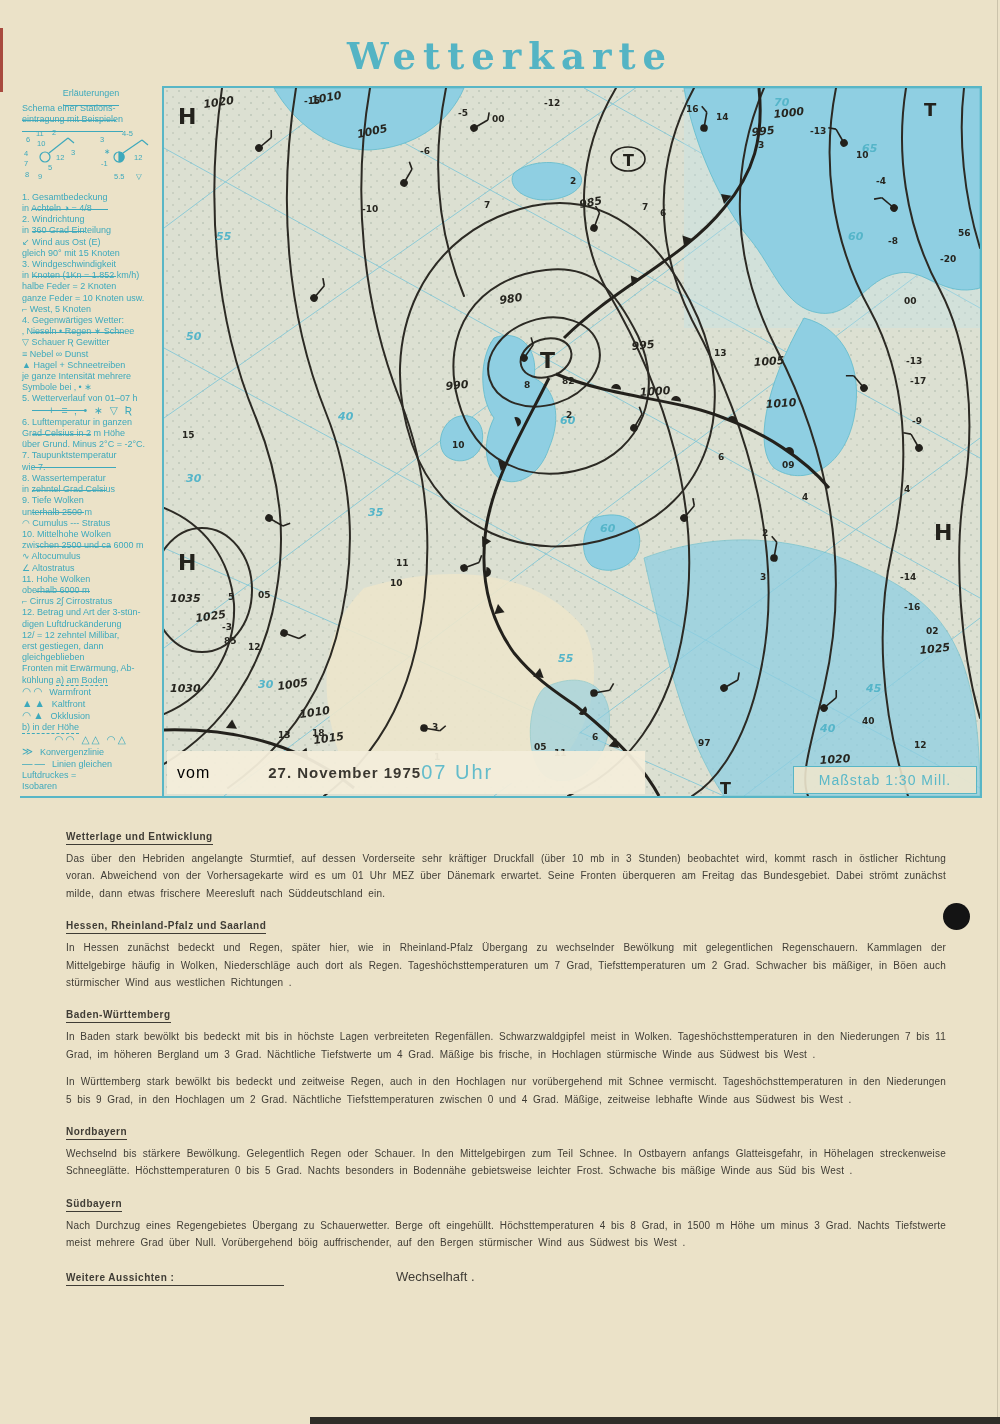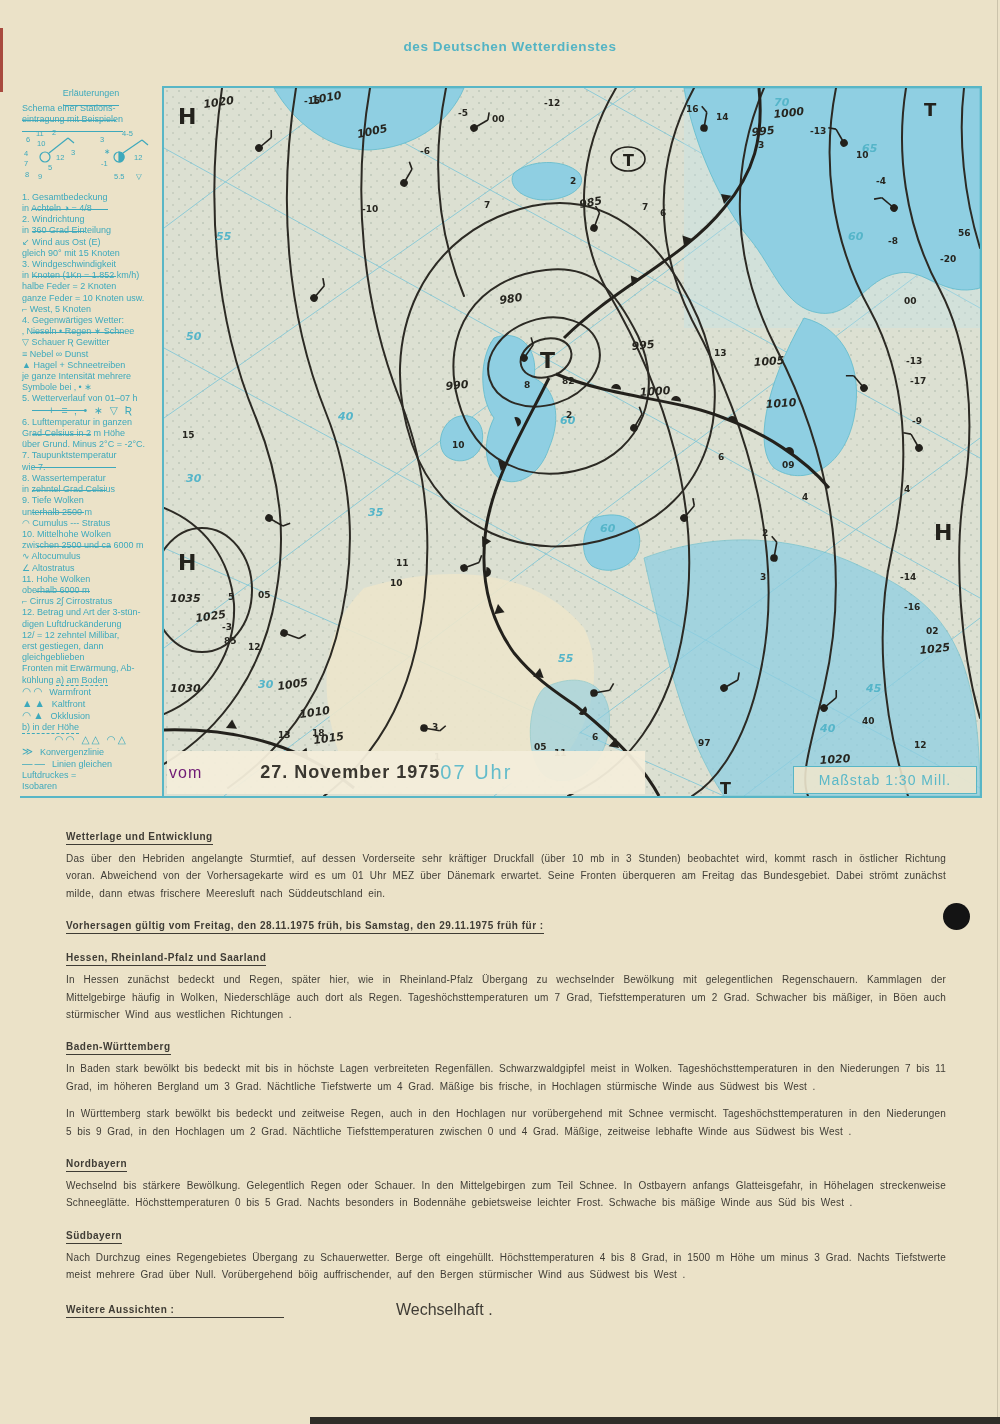--- a/index.html
+++ b/index.html
@@ -34,22 +34,22 @@
   
   .map-frame{
     position:absolute;left:162px;top:86px;width:820px;height:712px;
     border:2px solid #58b6c6;box-sizing:border-box;background:#dce0d2;
   }
   .map-frame svg{display:block;}
   .date-band{
     position:absolute;left:3px;top:663px;width:478px;height:43px;
     background:rgba(243,237,218,0.95);display:flex;align-items:center;
   }
-  .vom{color:#701a75;font-size:16px;margin-left:2px;letter-spacing:1px;}
-  .date-text{color:#3a3730;font-size:18px;margin-left:58px;letter-spacing:1px;font-weight:bold;}
+  .vom{color:#000000;font-size:16px;margin-left:10px;letter-spacing:1px;}
+  .date-text{color:#3a3730;font-size:15px;margin-left:58px;letter-spacing:1px;font-weight:bold;}
   .uhr{color:#63bccb;font-size:20px;letter-spacing:2px;}
   .scale-box{
     position:absolute;right:3px;bottom:2px;width:182px;height:26px;
     border:1.5px solid #58b6c6;background:rgba(236,229,205,0.9);
     display:flex;align-items:center;justify-content:center;
     color:#5ab8c8;font-size:14px;letter-spacing:1px;
   }
   .map-rule{position:absolute;left:20px;top:796px;width:962px;height:2px;background:#58b6c6;}
   
   .sysl{font-family:"DejaVu Sans",sans-serif;font-weight:bold;fill:#23221c;}
@@ -70,40 +70,40 @@
   .sec-h{
     display:inline-block;font-size:10px;font-weight:bold;letter-spacing:.5px;
     border-bottom:1.6px solid #3f3c35;padding-bottom:2px;margin:0;
   }
   .para{
     margin:5px 0 0 0;font-size:10px;line-height:17.4px;
     letter-spacing:.2px;word-spacing:2.5px;text-align:justify;
   }
   .mt{margin-top:13px;}
   .outlook-row{position:relative;margin-top:15px;height:22px;}
-  .outlook-val{position:absolute;left:330px;top:2px;font-size:16px;}
+  .outlook-val{position:absolute;left:330px;top:2px;font-size:13px;}
   
   .hole{position:absolute;width:27px;height:27px;border-radius:50%;background:#141414;}
   .hole.h1{left:944px;top:520px;}
   .hole.h2{left:943px;top:903px;}
   .red-tick{position:absolute;left:0;top:28px;width:3px;height:64px;background:#a84a3e;}
   .bottom-strip{position:absolute;left:310px;top:1417px;width:690px;height:7px;background:#2f2d28;}
   .edge-line{position:absolute;right:2px;top:0;width:1px;height:1424px;background:rgba(60,55,40,.18);}
 </style>
 </head>
 <body>
 
 <div class="red-tick"></div>
 <div class="edge-line"></div>
 <div class="hole h1"></div>
 <div class="hole h2"></div>
 <div class="bottom-strip"></div>
 
 <div class="title-wrap">
-  <div class="sub-title">des Deutschen Wetterdienstes</div>
+  <div class="main-title">Wetterkarte</div>
 </div>
 
 <div class="legend">
   <div id="legend-lines">
       <div class="lg-line ctr"><span class="u1">Erläuterungen</span></div>
       <div style="height: 4px;"></div>
       <div class="lg-line"><span class="u1">Schema einer Stations-</span></div>
       <div class="lg-line"><span class="u1">eintragung mit Beispielen</span></div>
       <div id="diag-holder">
     <svg id="diag-svg" width="134" height="56" viewBox="0 0 134 56">
@@ -505,23 +505,20 @@
   </div>
 </div>
 <div class="map-rule"></div>
 
 <div class="bodytext">
   <div>
     <span class="sec-h">Wetterlage und Entwicklung</span>
     <p class="para">Das über den Hebriden angelangte Sturmtief, auf dessen Vorderseite sehr kräftiger Druckfall (über 10 mb in 3 Stunden) beobachtet wird, kommt rasch in östlicher Richtung voran. Abweichend von der Vorhersagekarte wird es um 01 Uhr MEZ über Dänemark erwartet. Seine Fronten überqueren am Freitag das Bundesgebiet. Dabei strömt zunächst milde, dann etwas frischere Meeresluft nach Süddeutschland ein.</p>
   </div>
   <div class="mt">
-    <span class="sec-h">Vorhersagen gültig vom Freitag, den 28.11.1975 früh, bis Samstag, den 29.11.1975 früh für :</span>
-  </div>
-  <div class="mt">
     <span class="sec-h">Hessen, Rheinland-Pfalz und Saarland</span>
     <p class="para">In Hessen zunächst bedeckt und Regen, später hier, wie in Rheinland-Pfalz Übergang zu wechselnder Bewölkung mit gelegentlichen Regenschauern. Kammlagen der Mittelgebirge häufig in Wolken, Niederschläge auch dort als Regen. Tageshöchsttemperaturen um 7 Grad, Tiefsttemperaturen um 2 Grad. Schwacher bis mäßiger, in Böen auch stürmischer Wind aus westlichen Richtungen .</p>
   </div>
   <div class="mt">
     <span class="sec-h">Baden-Württemberg</span>
     <p class="para">In Baden stark bewölkt bis bedeckt mit bis in höchste Lagen verbreiteten Regenfällen. Schwarzwaldgipfel meist in Wolken. Tageshöchsttemperaturen in den Niederungen 7 bis 11 Grad, im höheren Bergland um 3 Grad. Nächtliche Tiefstwerte um 4 Grad. Mäßige bis frische, in Hochlagen stürmische Winde aus Südwest bis West .</p>
     <p class="para" style="margin-top:10px">In Württemberg stark bewölkt bis bedeckt und zeitweise Regen, auch in den Hochlagen nur vorübergehend mit Schnee vermischt. Tageshöchsttemperaturen in den Niederungen 5 bis 9 Grad, in den Hochlagen um 2 Grad. Nächtliche Tiefsttemperaturen zwischen 0 und 4 Grad. Mäßige, zeitweise lebhafte Winde aus Südwest bis West .</p>
   </div>
   <div class="mt">
     <span class="sec-h">Nordbayern</span>

